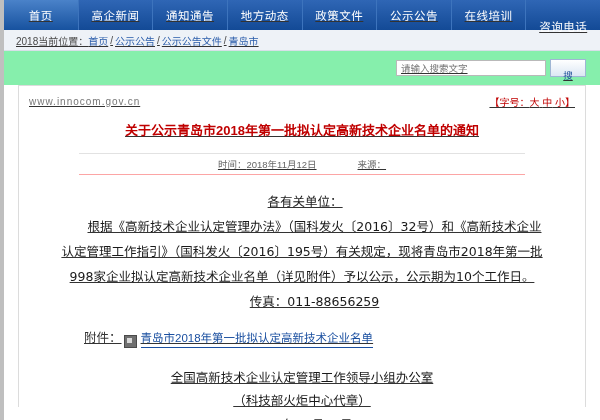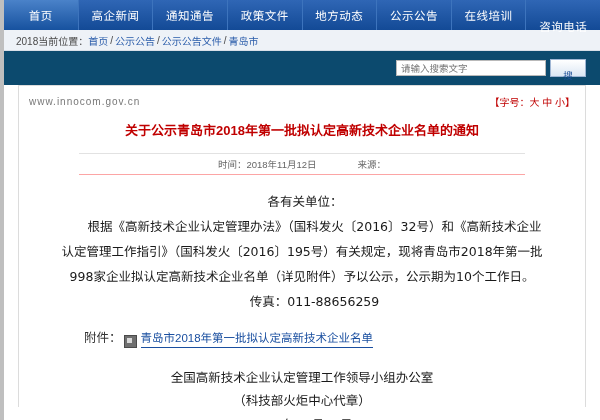--- a/index.html
+++ b/index.html
@@ -15,20 +15,21 @@
     font-size: 12px;
     color: #333;
   }
   .page {
     position: relative;
     width: 600px;
     height: 420px;
     box-sizing: border-box;
     border-left: 4px solid #bfbfbf;
     background: #fff;
+    text-decoration: underline;
   }
 
   
   .navbar {
     display: flex;
     height: 30px;
     background: #1b52a0;
     background: linear-gradient(#2f66b5, #134a96);
     align-items: stretch;
   }
@@ -63,21 +64,21 @@
   .crumb-bar .sep { margin: 0 2px; color: #4a4a4a; }
   .crumb-link { color: #2a5caa; cursor: pointer; }
 
   
   .search-row {
     height: 34px;
     display: flex;
     align-items: center;
     justify-content: flex-end;
     padding-right: 14px;
-    background: #0c4a6e;
+    background: #86efac;
   }
   .search-input {
     width: 150px;
     height: 16px;
     border: 1px solid #b9b9b9;
     font-size: 9.5px;
     color: #9a9a9a;
     padding: 0 4px;
     box-sizing: border-box;
     outline: none;
@@ -202,22 +203,22 @@
 </style>
 </head>
 <body>
 
 <div class="page">
 
   <div class="navbar">
     <div class="nav-item active">首页</div>
     <div class="nav-item">高企新闻</div>
     <div class="nav-item">通知通告</div>
+    <div class="nav-item">地方动态</div>
     <div class="nav-item">政策文件</div>
-    <div class="nav-item">地方动态</div>
     <div class="nav-item">公示公告</div>
     <div class="nav-item">在线培训</div>
     <div class="nav-item">咨询电话</div>
   </div>
 
   <div class="crumb-bar">
     <span>2018当前位置：</span>
     <span class="crumb-link">首页</span>
     <span class="sep">/</span>
     <span class="crumb-link">公示公告</span>

